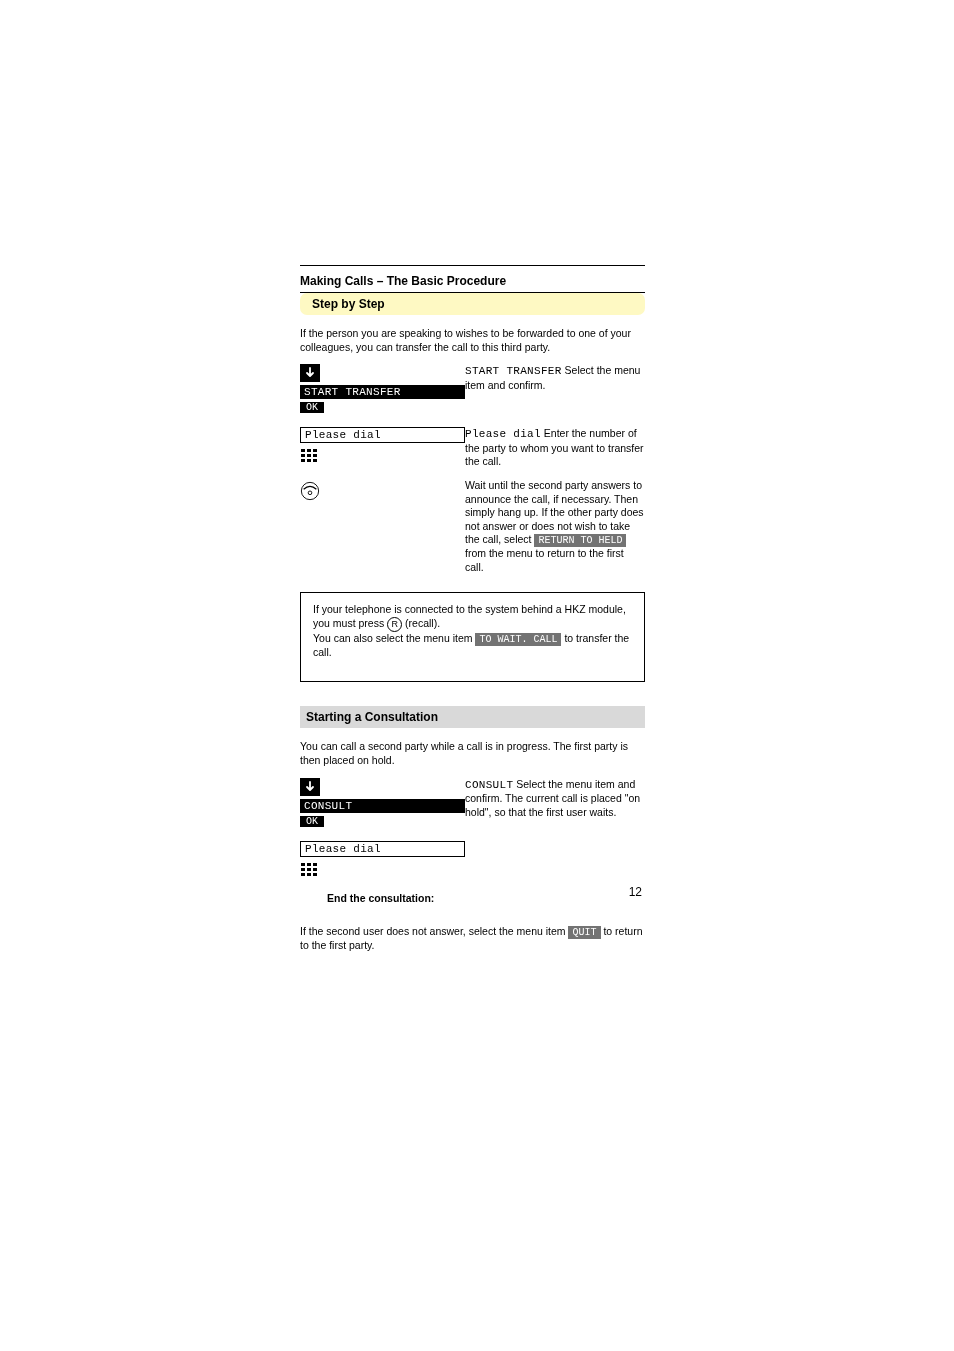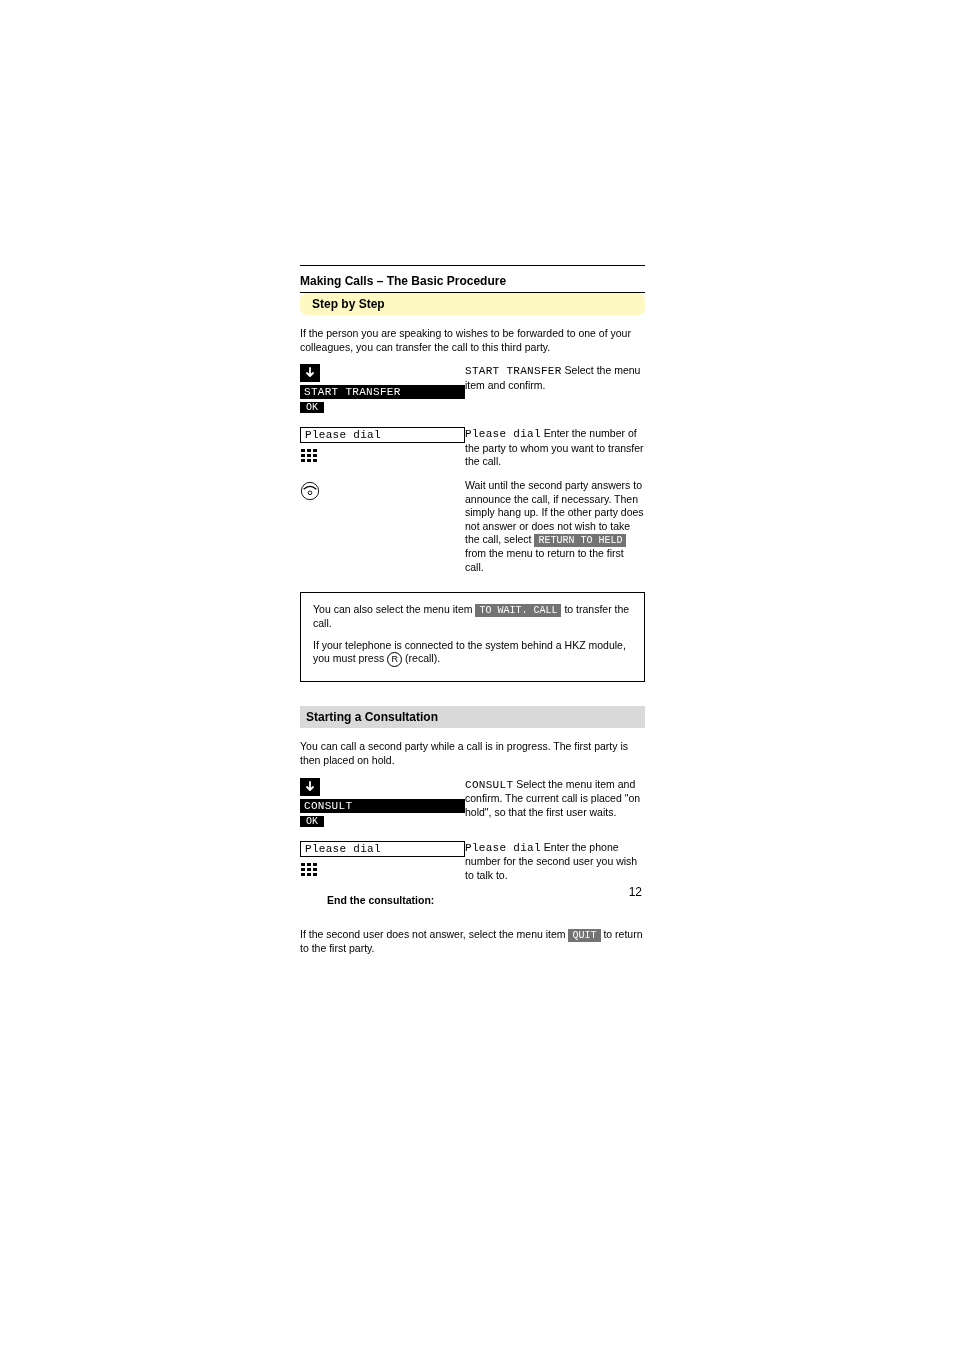--- a/index.html
+++ b/index.html
@@ -90,25 +90,25 @@
             <circle cx="11" cy="13" r="2" fill="none" stroke="#000" stroke-width="1"></circle>
           </svg>
         </span>
       </div>
       <div class="step-right">
         <span>Wait until the second party answers to announce the call, if necessary. Then simply hang up. If the other party does not answer or does not wish to take the call, select </span><span class="lcd-inline">RETURN TO HELD</span><span> from the menu to return to the first call.</span>
       </div>
     </div>
 
     <div class="note-box">
+      <p>
+        <span>If your telephone is connected to the system behind a HKZ module, you must press </span><span class="r-key">R</span><span> (recall).</span>
+      </p>
       <p style="margin-bottom:8px;">
         <span>You can also select the menu item </span><span class="lcd-inline">TO WAIT. CALL</span><span> to transfer the call.</span>
-      </p>
-      <p>
-        <span>If your telephone is connected to the system behind a HKZ module, you must press </span><span class="r-key">R</span><span> (recall).</span>
       </p>
     </div>
 
     <div class="subheading" style="margin-top:24px;">Starting a Consultation</div>
     <p class="para">You can call a second party while a call is in progress. The first party is then placed on hold.</p>
 
     <div class="step-row">
       <div class="step-left">
         <span class="arrow-chip">
           <svg viewBox="0 0 12 12">
@@ -133,23 +133,20 @@
               <rect x="13" y="1" width="4" height="3" fill="#000"></rect>
             <rect x="1" y="6" width="4" height="3" fill="#000"></rect>
               <rect x="7" y="6" width="4" height="3" fill="#000"></rect>
               <rect x="13" y="6" width="4" height="3" fill="#000"></rect>
             <rect x="1" y="11" width="4" height="3" fill="#000"></rect>
               <rect x="7" y="11" width="4" height="3" fill="#000"></rect>
               <rect x="13" y="11" width="4" height="3" fill="#000"></rect>
           </svg>
         </span>
       </div>
-      <div class="step-right">
-        <span class="lcd-right">Please dial</span><span> Enter the phone number for the second user you wish to talk to.</span>
-      </div>
     </div>
 
     <p class="para" style="font-weight:bold;padding-left:27px;">End the consultation:</p>
     <p class="para" style="margin-top:20px;">
       <span>If the second user does not answer, select the menu item </span><span class="lcd-inline">QUIT</span><span> to return to the first party.</span>
     </p>
 
   </div>
 
   <div class="page-num">12</div>

